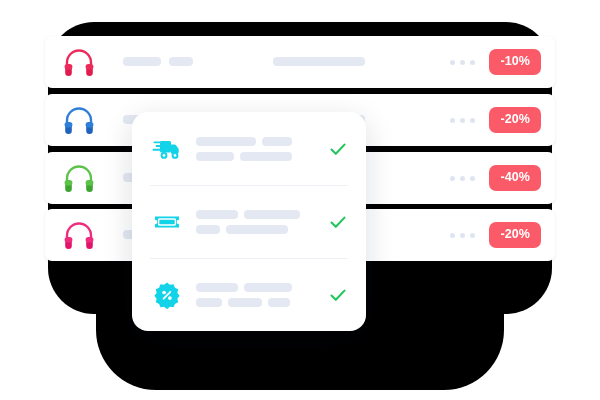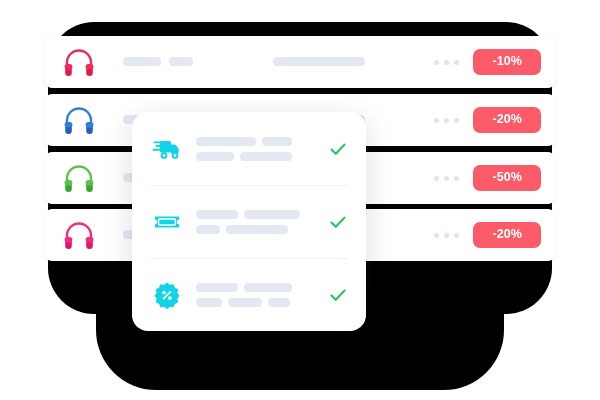--- a/index.html
+++ b/index.html
@@ -107,21 +107,21 @@
     border-radius: 50%;
     background: #dfe5f0;
   }
   .badge {
     flex: 0 0 auto;
     background: #fb5a68;
     color: #ffffff;
     font-size: 12.5px;
     font-weight: bold;
     border-radius: 7px;
-    padding: 6px 19px 7px;
+    padding: 6px 11px 7px;
     letter-spacing: 0.1px;
     line-height: 1;
   }
 
   
   .modal {
     position: absolute;
     left: 132px;
     top: 112px;
     width: 234px;
@@ -248,21 +248,21 @@
       <div class="row-bars">
         <span class="bar sm rb-a"></span>
         <span class="bar xs rb-b"></span>
         <span class="bar rb-c"></span>
       </div>
       <div class="dots">
         <span class="dot"></span>
         <span class="dot"></span>
         <span class="dot"></span>
       </div>
-      <div class="badge">-50%</div>
+      <div class="badge">-40%</div>
     </div>
 
     <div class="prow r4">
       <div class="hp-wrap">
         <svg width="34" height="32" viewBox="0 0 34 32" aria-hidden="true">
           <path d="M5 21 V16.5 A12 12 0 0 1 29 16.5 V21" fill="none" stroke="#ef2d7e" stroke-width="2.4" stroke-linecap="round"></path>
           <rect x="3.2" y="18.5" width="6.6" height="11.5" rx="3.2" fill="#e0156a"></rect>
           <rect x="24.2" y="18.5" width="6.6" height="11.5" rx="3.2" fill="#e0156a"></rect>
           <rect x="2.6" y="18" width="7.8" height="5.6" rx="2.8" fill="#ef2d7e"></rect>
           <rect x="23.6" y="18" width="7.8" height="5.6" rx="2.8" fill="#ef2d7e"></rect>

